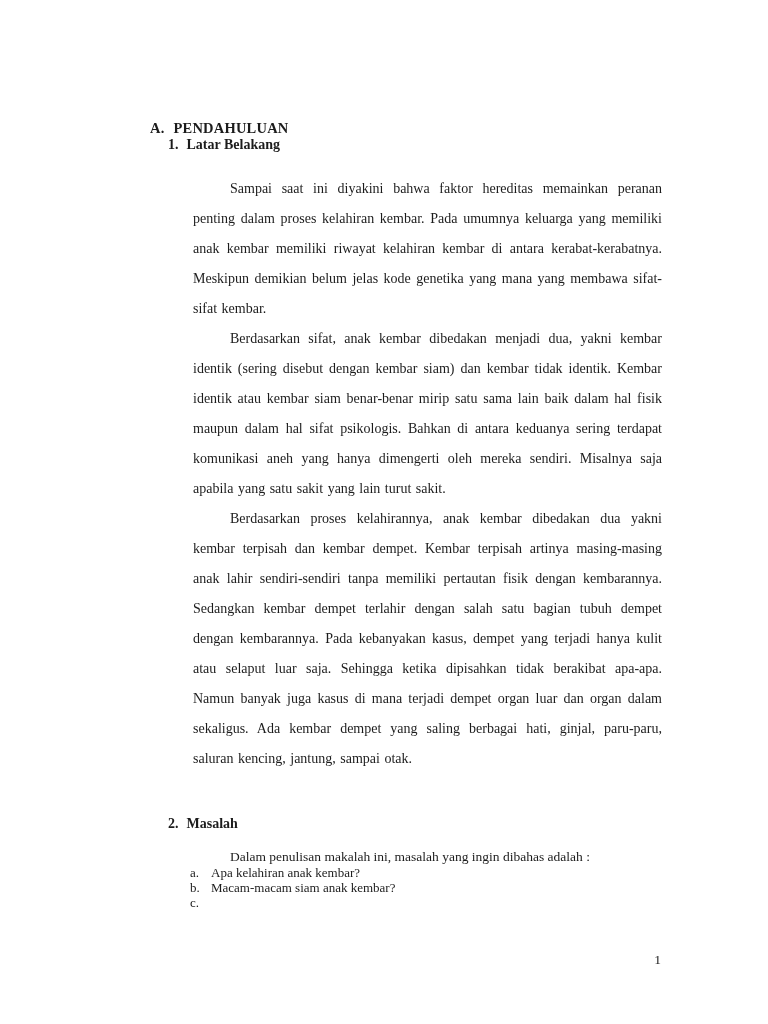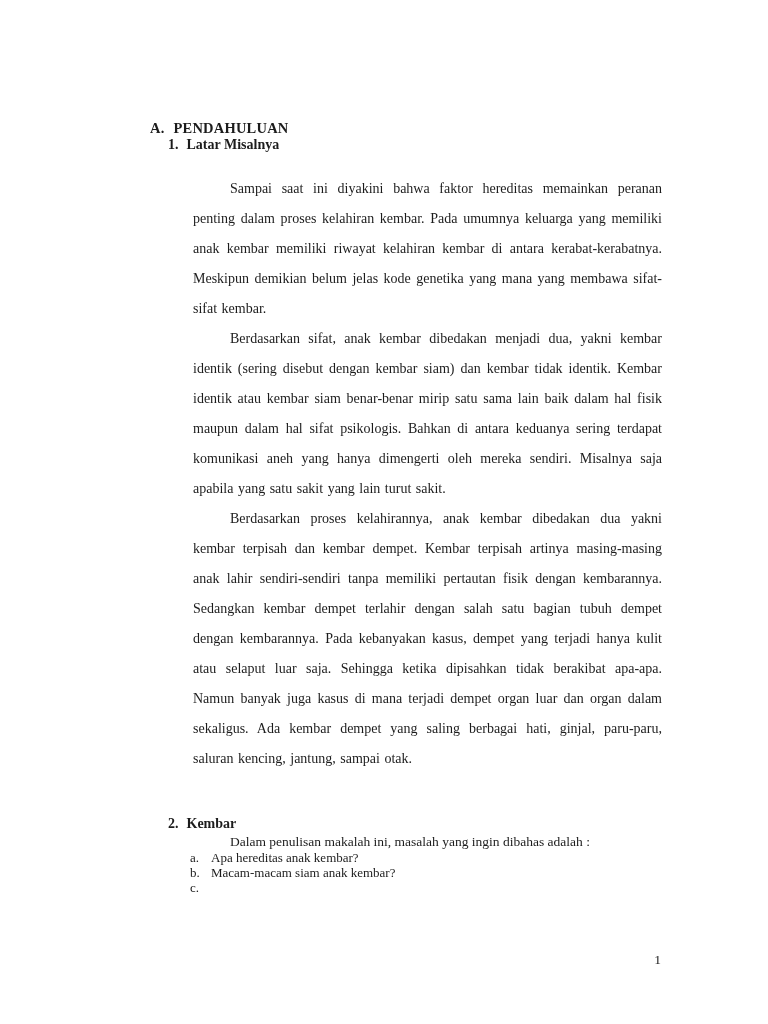--- a/index.html
+++ b/index.html
@@ -47,21 +47,21 @@
     text-indent: 37px;
     word-spacing: 1px;
   }
   .section-2 {
     margin-top: 42px;
   }
   .masalah-intro {
     margin-left: 80px;
     font-size: 13.5px;
     line-height: 15px;
-    margin-top: 2px;
+    margin-top: 17px;
   }
   .masalah-list {
     margin-left: 40px;
     margin-top: 1px;
     font-size: 13px;
     line-height: 15px;
   }
   .masalah-item { display: flex; }
   .masalah-item .item-label {
     width: 21px;
@@ -80,41 +80,41 @@
 <div class="page">
   <div class="content">
 
     <div class="heading-a">
       <span>A.</span>
       <span>PENDAHULUAN</span>
     </div>
 
     <div class="heading-sub">
       <span>1.</span>
-      <span>Latar Misalnya</span>
+      <span>Latar Belakang</span>
     </div>
 
     <div class="body-block">
       <p>Sampai saat ini diyakini bahwa faktor hereditas memainkan peranan penting dalam proses kelahiran kembar. Pada umumnya keluarga yang memiliki anak kembar memiliki riwayat kelahiran kembar di antara kerabat-kerabatnya. Meskipun demikian belum jelas kode genetika yang mana yang membawa sifat-sifat kembar.</p>
       <p>Berdasarkan sifat, anak kembar dibedakan menjadi dua, yakni kembar identik (sering disebut dengan kembar siam) dan kembar tidak identik. Kembar identik atau kembar siam benar-benar mirip satu sama lain baik dalam hal fisik maupun dalam hal sifat psikologis. Bahkan di antara keduanya sering terdapat komunikasi aneh yang hanya dimengerti oleh mereka sendiri. Misalnya saja apabila yang satu sakit yang lain turut sakit.</p>
       <p>Berdasarkan proses kelahirannya, anak kembar dibedakan dua yakni kembar terpisah dan kembar dempet. Kembar terpisah artinya masing-masing anak lahir sendiri-sendiri tanpa memiliki pertautan fisik dengan kembarannya. Sedangkan kembar dempet terlahir dengan salah satu bagian tubuh dempet dengan kembarannya. Pada kebanyakan kasus, dempet yang terjadi hanya kulit atau selaput luar saja. Sehingga ketika dipisahkan tidak berakibat apa-apa. Namun banyak juga kasus di mana terjadi dempet organ luar dan organ dalam sekaligus. Ada kembar dempet yang saling berbagai hati, ginjal, paru-paru, saluran kencing, jantung, sampai otak.</p>
     </div>
 
     <div class="section-2">
       <div class="heading-sub" style="margin-left:18px;">
         <span>2.</span>
-        <span>Kembar</span>
+        <span>Masalah</span>
       </div>
 
       <div class="masalah-intro">Dalam penulisan makalah ini, masalah yang ingin dibahas adalah :</div>
 
       <div class="masalah-list">
         <div class="masalah-item">
           <span class="item-label">a.</span>
-          <span class="item-text">Apa hereditas anak kembar?</span>
+          <span class="item-text">Apa kelahiran anak kembar?</span>
         </div>
         <div class="masalah-item">
           <span class="item-label">b.</span>
           <span class="item-text">Macam-macam siam anak kembar?</span>
         </div>
         <div class="masalah-item">
           <span class="item-label">c.</span>
         </div>
       </div>
     </div>

